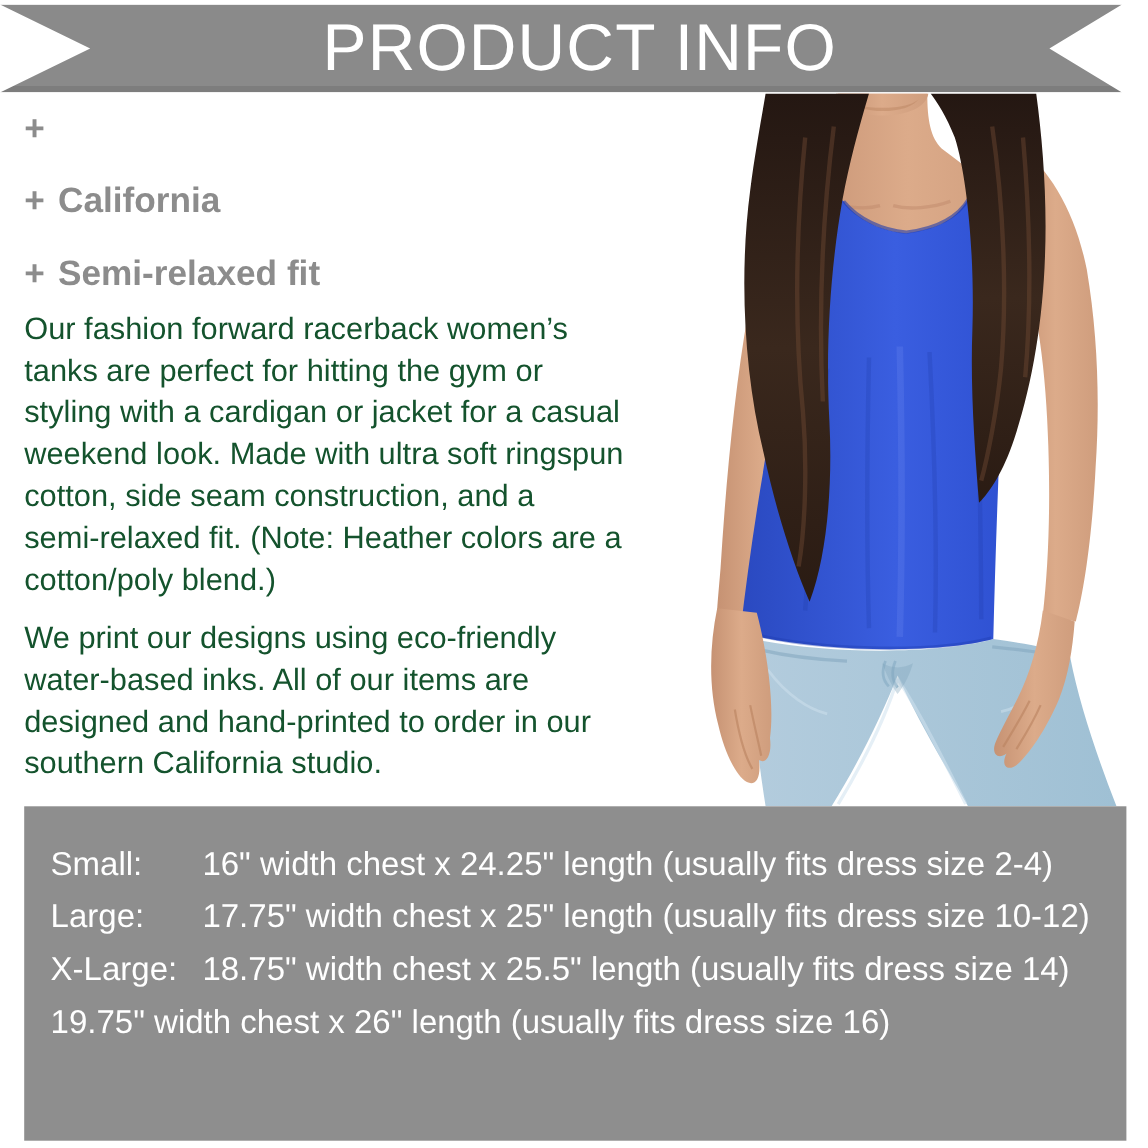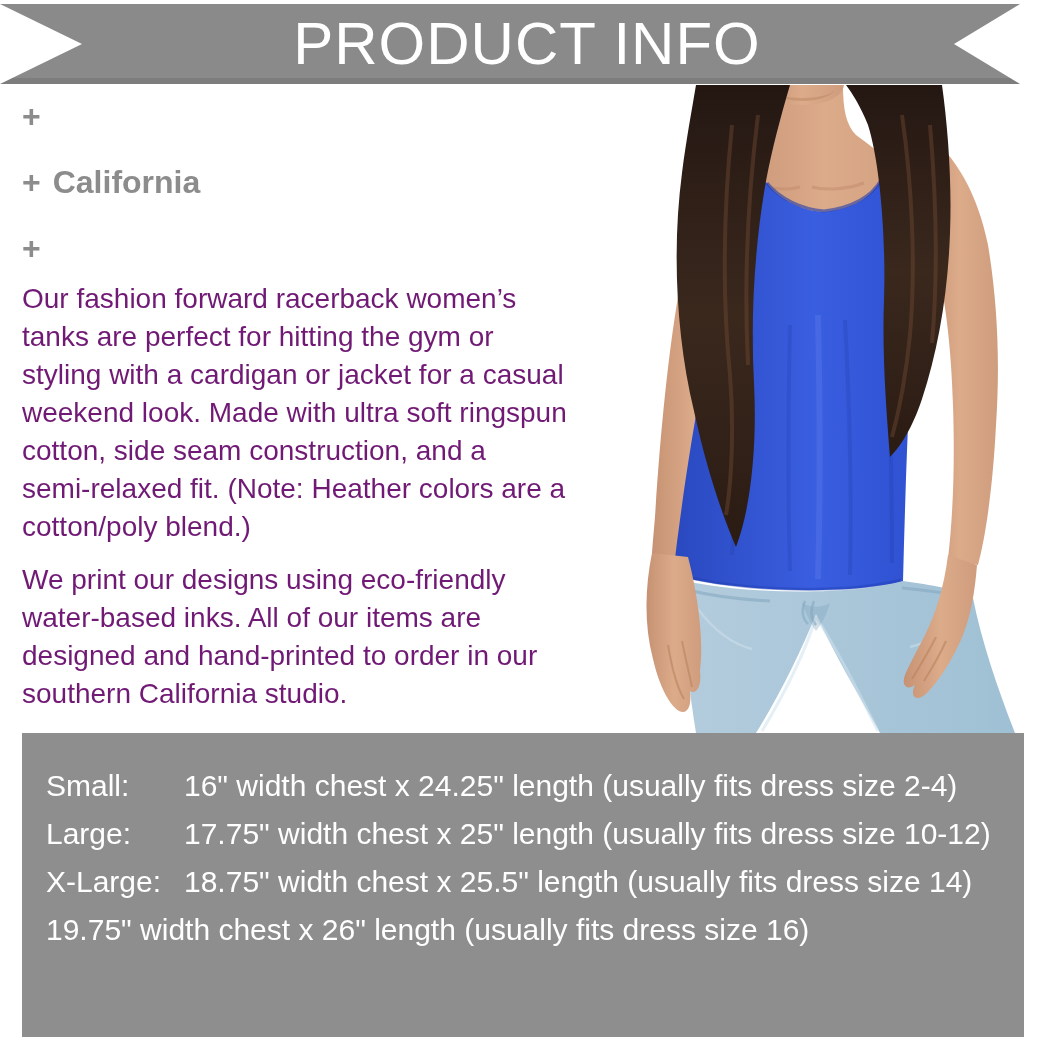--- a/index.html
+++ b/index.html
@@ -18,21 +18,21 @@
   .banner-title{
     color:#ffffff;font-size:60px;line-height:1;letter-spacing:1px;padding-left:34px;
     white-space:nowrap;
   }
   
   .features{position:absolute;left:22px;top:96px;width:620px;}
   .feature{display:flex;align-items:baseline;line-height:40px;margin-bottom:26px;
     color:#8c8c8c;font-weight:bold;font-size:32px;white-space:nowrap;}
   .feature .plus{margin-right:12px;}
   
-  .description{position:absolute;left:22px;top:280px;width:640px;color:#701a75;font-size:28px;}
+  .description{position:absolute;left:22px;top:280px;width:640px;color:#14532d;font-size:28px;}
   .description .line{line-height:38px;white-space:nowrap;}
   .para2{margin-top:15px;}
   
   .photo{position:absolute;left:640px;top:85px;width:404px;height:648px;}
   
   .size-chart{
     position:absolute;left:22px;top:733px;width:1002px;height:304px;
     background:#8e8e8e;box-sizing:border-box;padding:29px 0 0 12px;
     color:#ffffff;font-size:30px;
   }
@@ -51,20 +51,21 @@
   <div class="features">
     <div class="feature">
       <span class="plus">+</span>
     </div>
     <div class="feature">
       <span class="plus">+</span>
       <span>California</span>
     </div>
     <div class="feature">
       <span class="plus">+</span>
+      <span>Semi-relaxed fit</span>
     </div>
   </div>
 
   <div class="description">
     <div class="para1">
       <div class="line">Our fashion forward racerback women’s</div>
       <div class="line">tanks are perfect for hitting the gym or</div>
       <div class="line">styling with a cardigan or jacket for a casual</div>
       <div class="line">weekend look. Made with ultra soft ringspun</div>
       <div class="line">cotton, side seam construction, and a</div>

